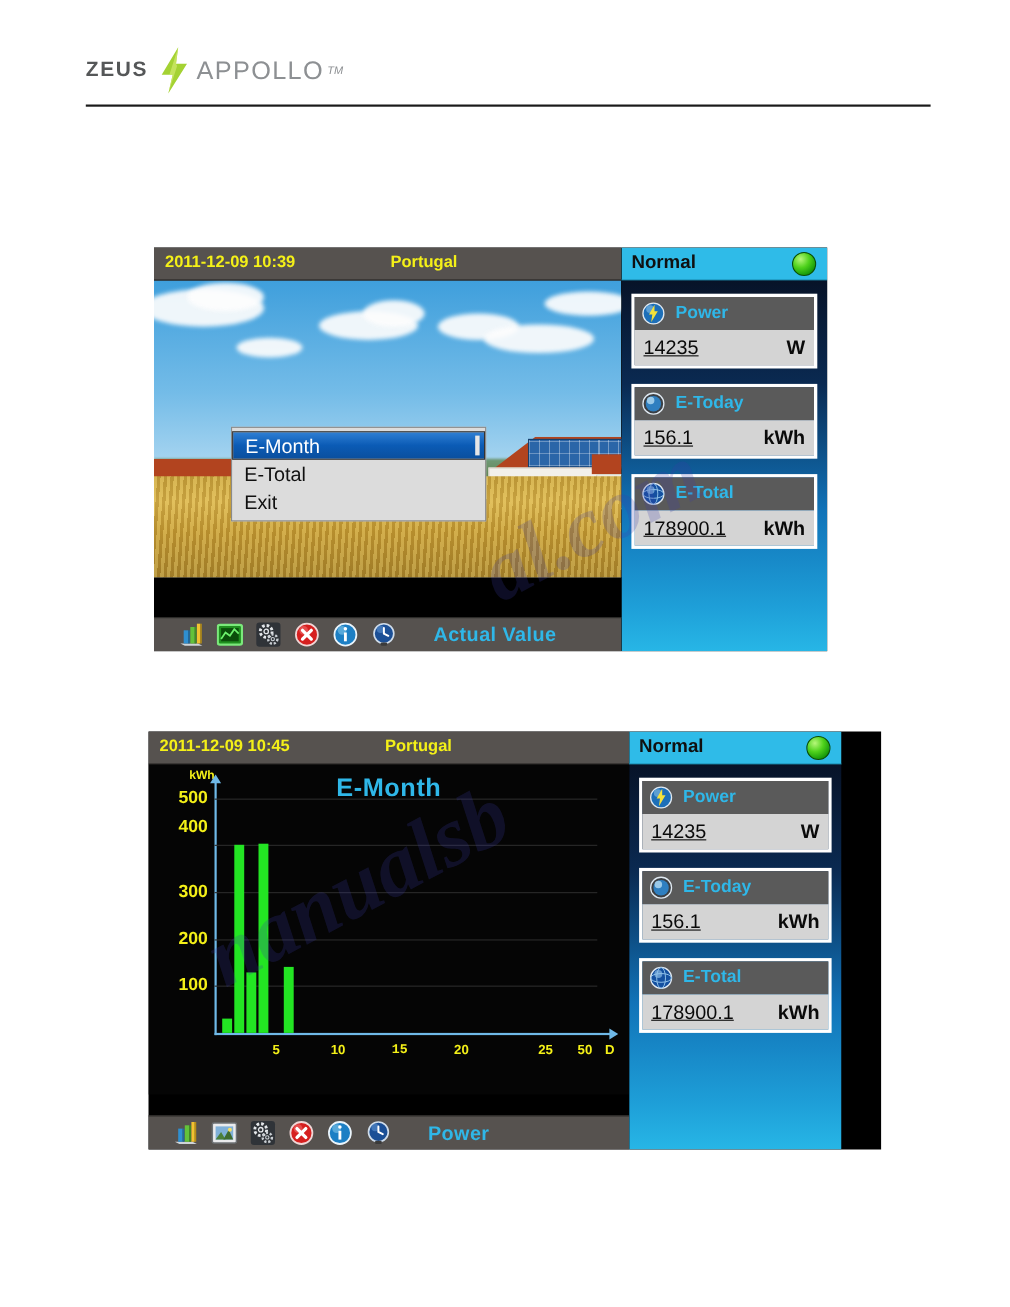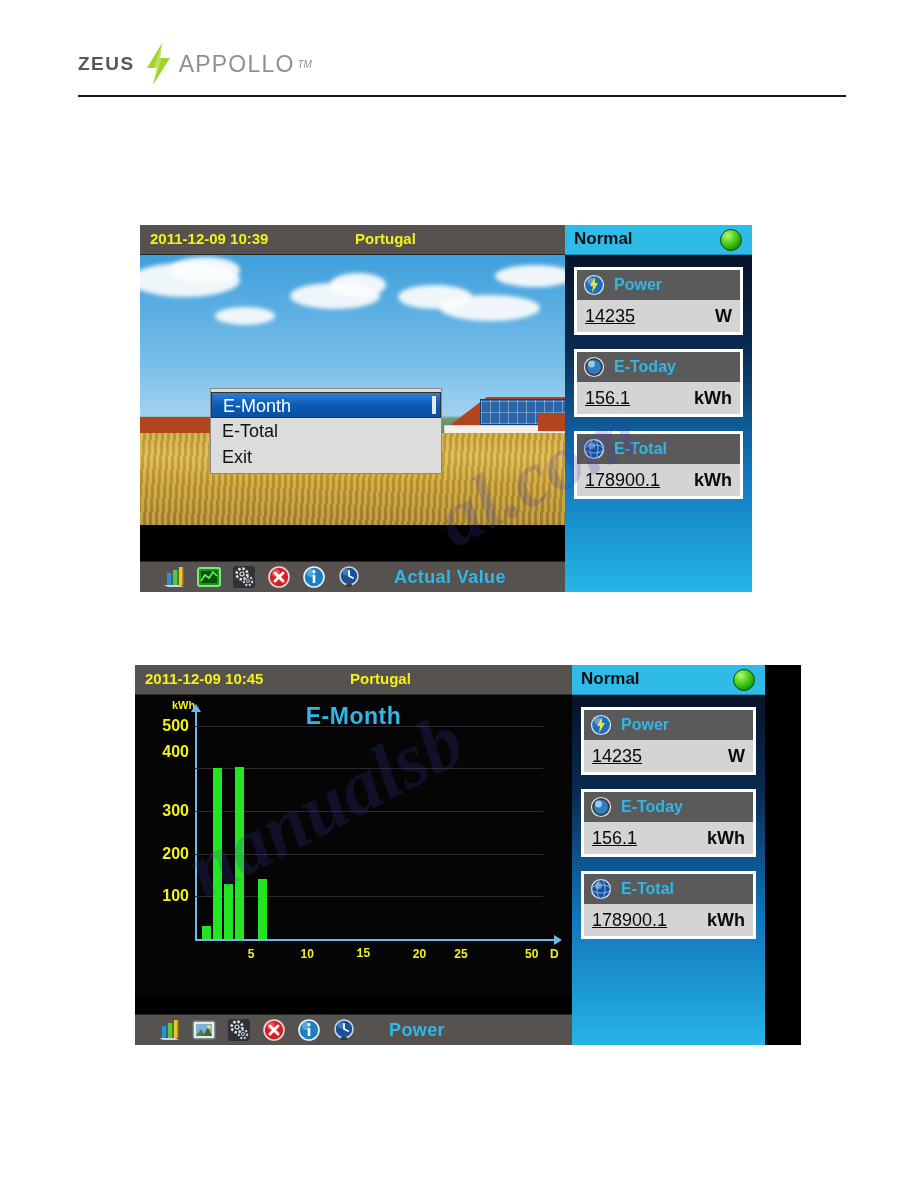--- a/index.html
+++ b/index.html
@@ -397,21 +397,21 @@
           <div class="bar" title="2: 400" style="left: 17.9516px; height: 170.769px; background: rgb(35, 229, 35);"></div>
           <div class="bar" title="3: 130" style="left: 29.1774px; height: 55.5px; background: rgb(35, 229, 35);"></div>
           <div class="bar" title="4: 403" style="left: 40.4032px; height: 172.05px; background: rgb(35, 229, 35);"></div>
           <div class="bar" title="6: 140" style="left: 62.8548px; height: 59.7692px; background: rgb(35, 229, 35);"></div>
         </div>
       <div id="xticks-holder">
           <div class="xtick" style="left: 116.129px;">5</div>
           <div class="xtick" style="left: 172.258px;">10</div>
           <div class="xtick" style="left: 228.387px; font-family: Liberation Mono, monospace;">15</div>
           <div class="xtick" style="left: 284.516px;">20</div>
-          <div class="xtick" style="left: 326px;">25</div>
+          <div class="xtick" style="left: 361px;">25</div>
           <div class="xtick" style="left: 396.774px;">50</div>
         </div>
       <div class="x-unit">D</div>
 
     </div>
 
     <div class="toolbar">
       <svg class="tbicon" viewBox="0 0 24 24">
         <polygon points="2,20 6,22 22,22 18,20" fill="#cfd4d8"></polygon>
         <rect x="5" y="8" width="4" height="12" fill="#2f8fd0"></rect>

